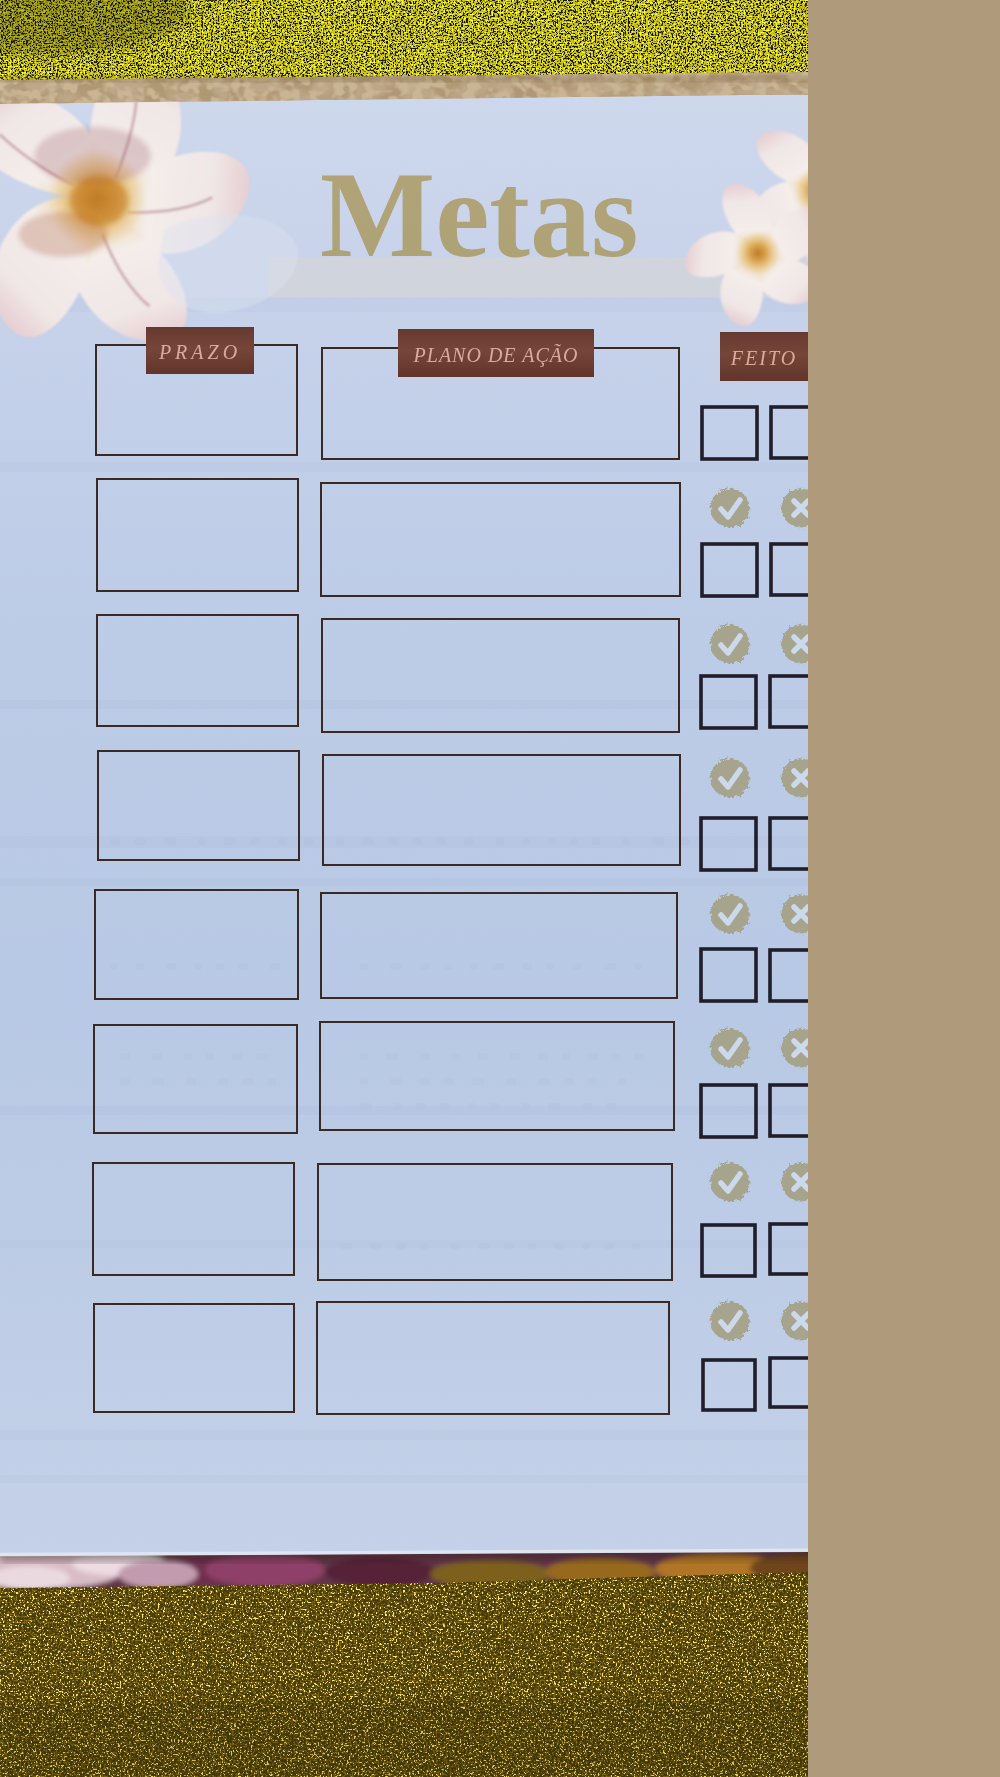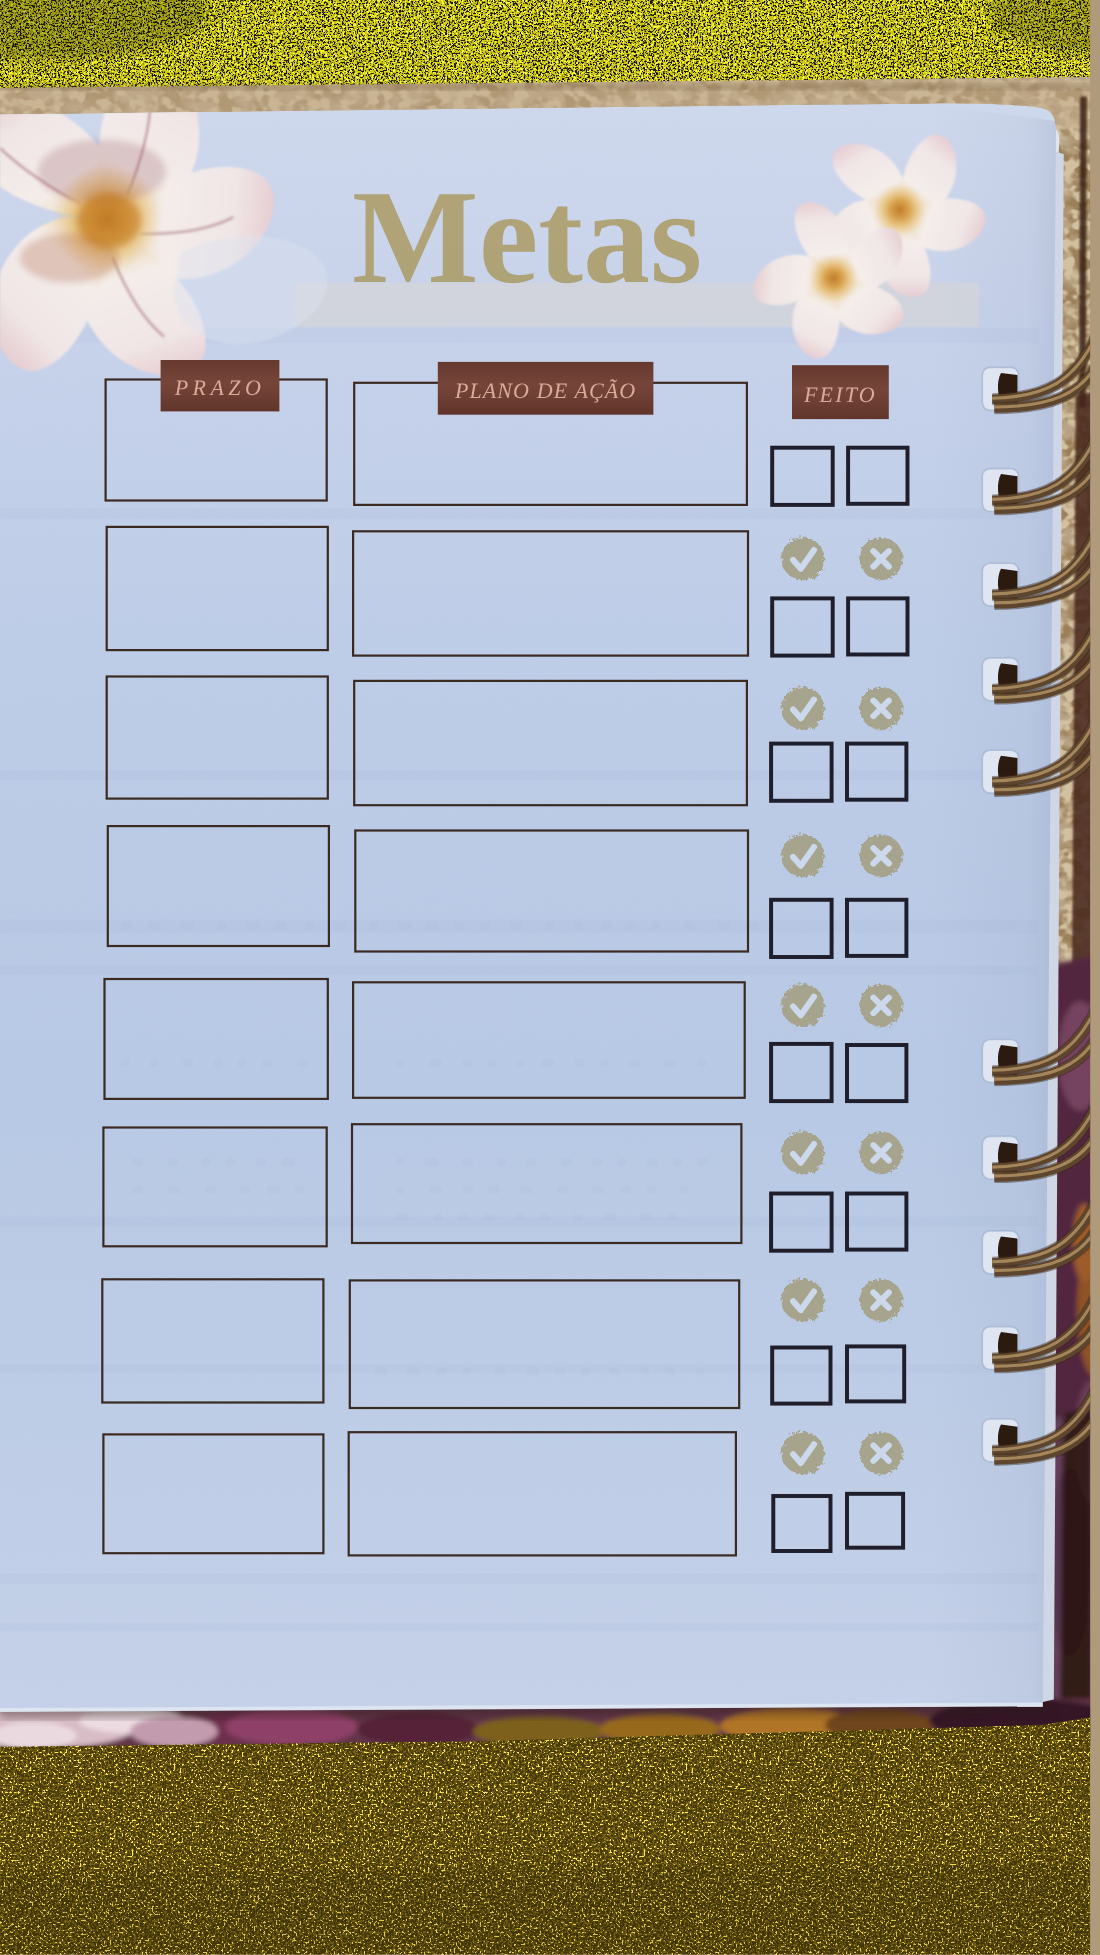--- a/index.html
+++ b/index.html
@@ -1,16 +1,16 @@
 <!DOCTYPE html>
 <html><head>
 <meta charset="utf-8">
 <style>
 html,body{margin:0;padding:0;background:#b09a7c;}
-#stage{position:relative;width:991px;height:1777px;overflow:hidden;font-family:"Liberation Sans",sans-serif;}
+#stage{position:relative;width:808px;height:1777px;overflow:hidden;font-family:"Liberation Sans",sans-serif;}
 svg{display:block;}
 </style>
 </head>
 <body>
 <div id="stage">
 <svg width="1000" height="1777" viewBox="0 0 1000 1777" xmlns="http://www.w3.org/2000/svg">
 <defs>
   <clipPath id="pageClip">
           <use href="#pagePath"></use>
         </clipPath>

